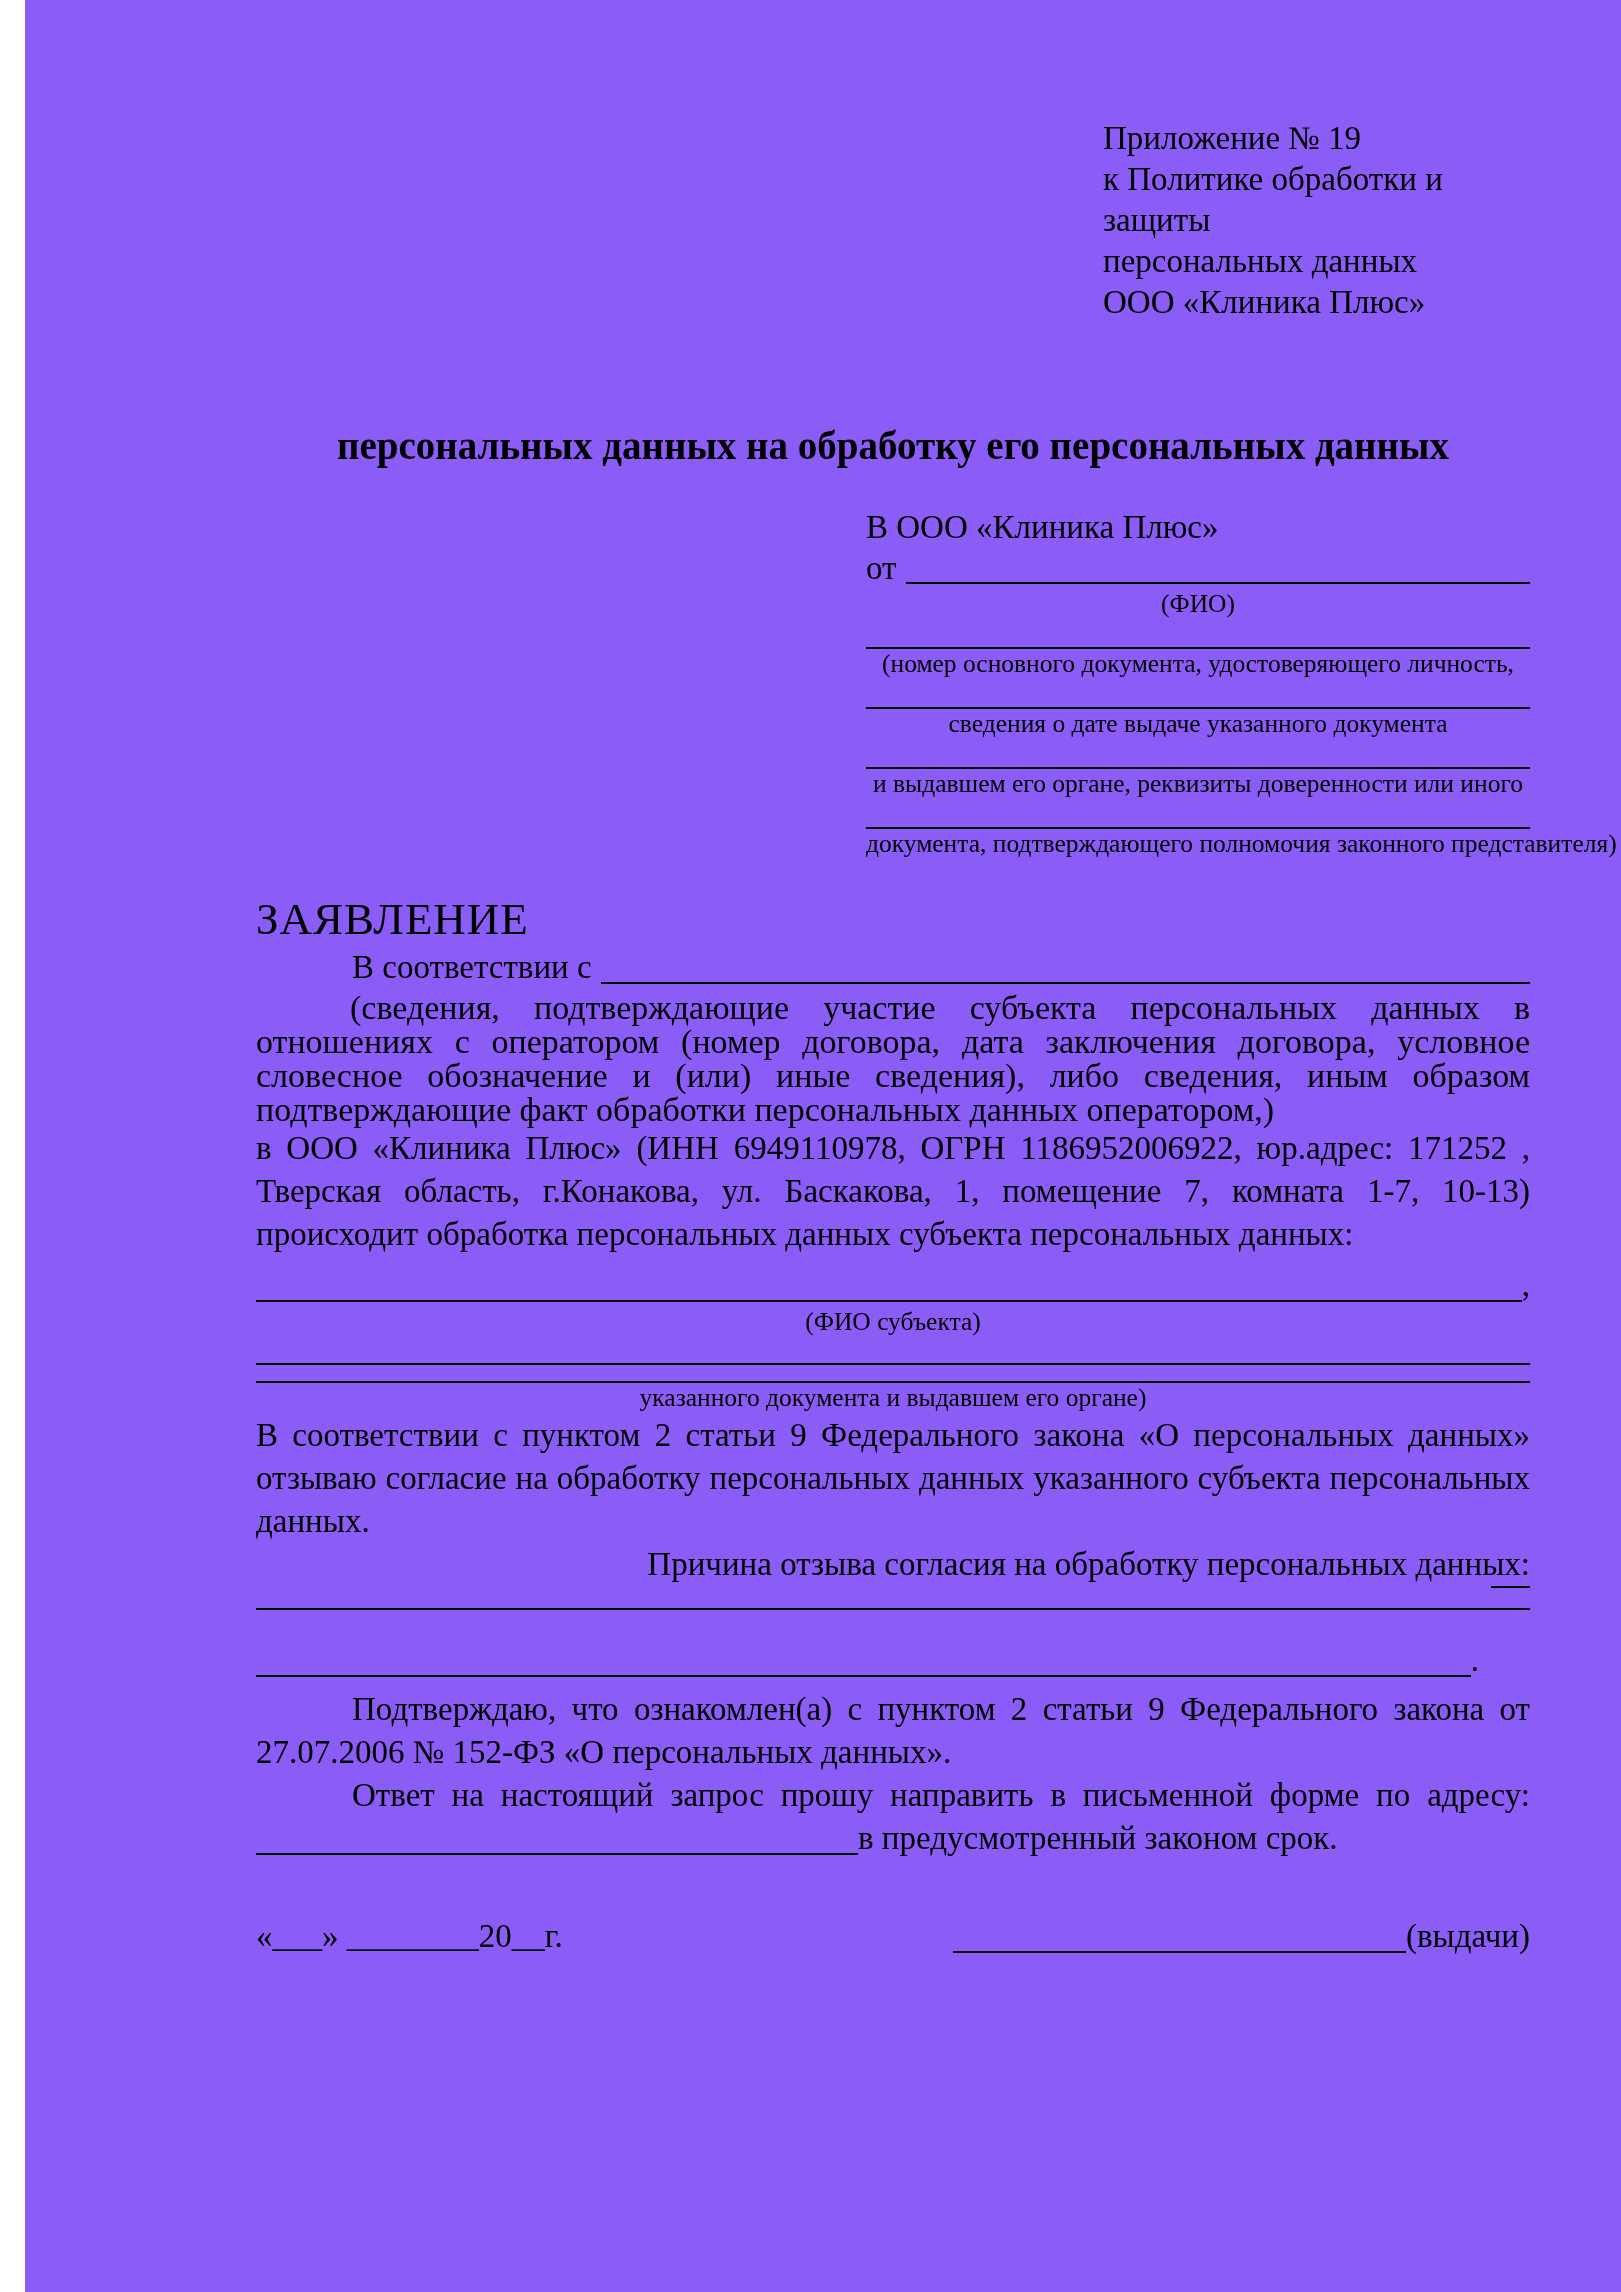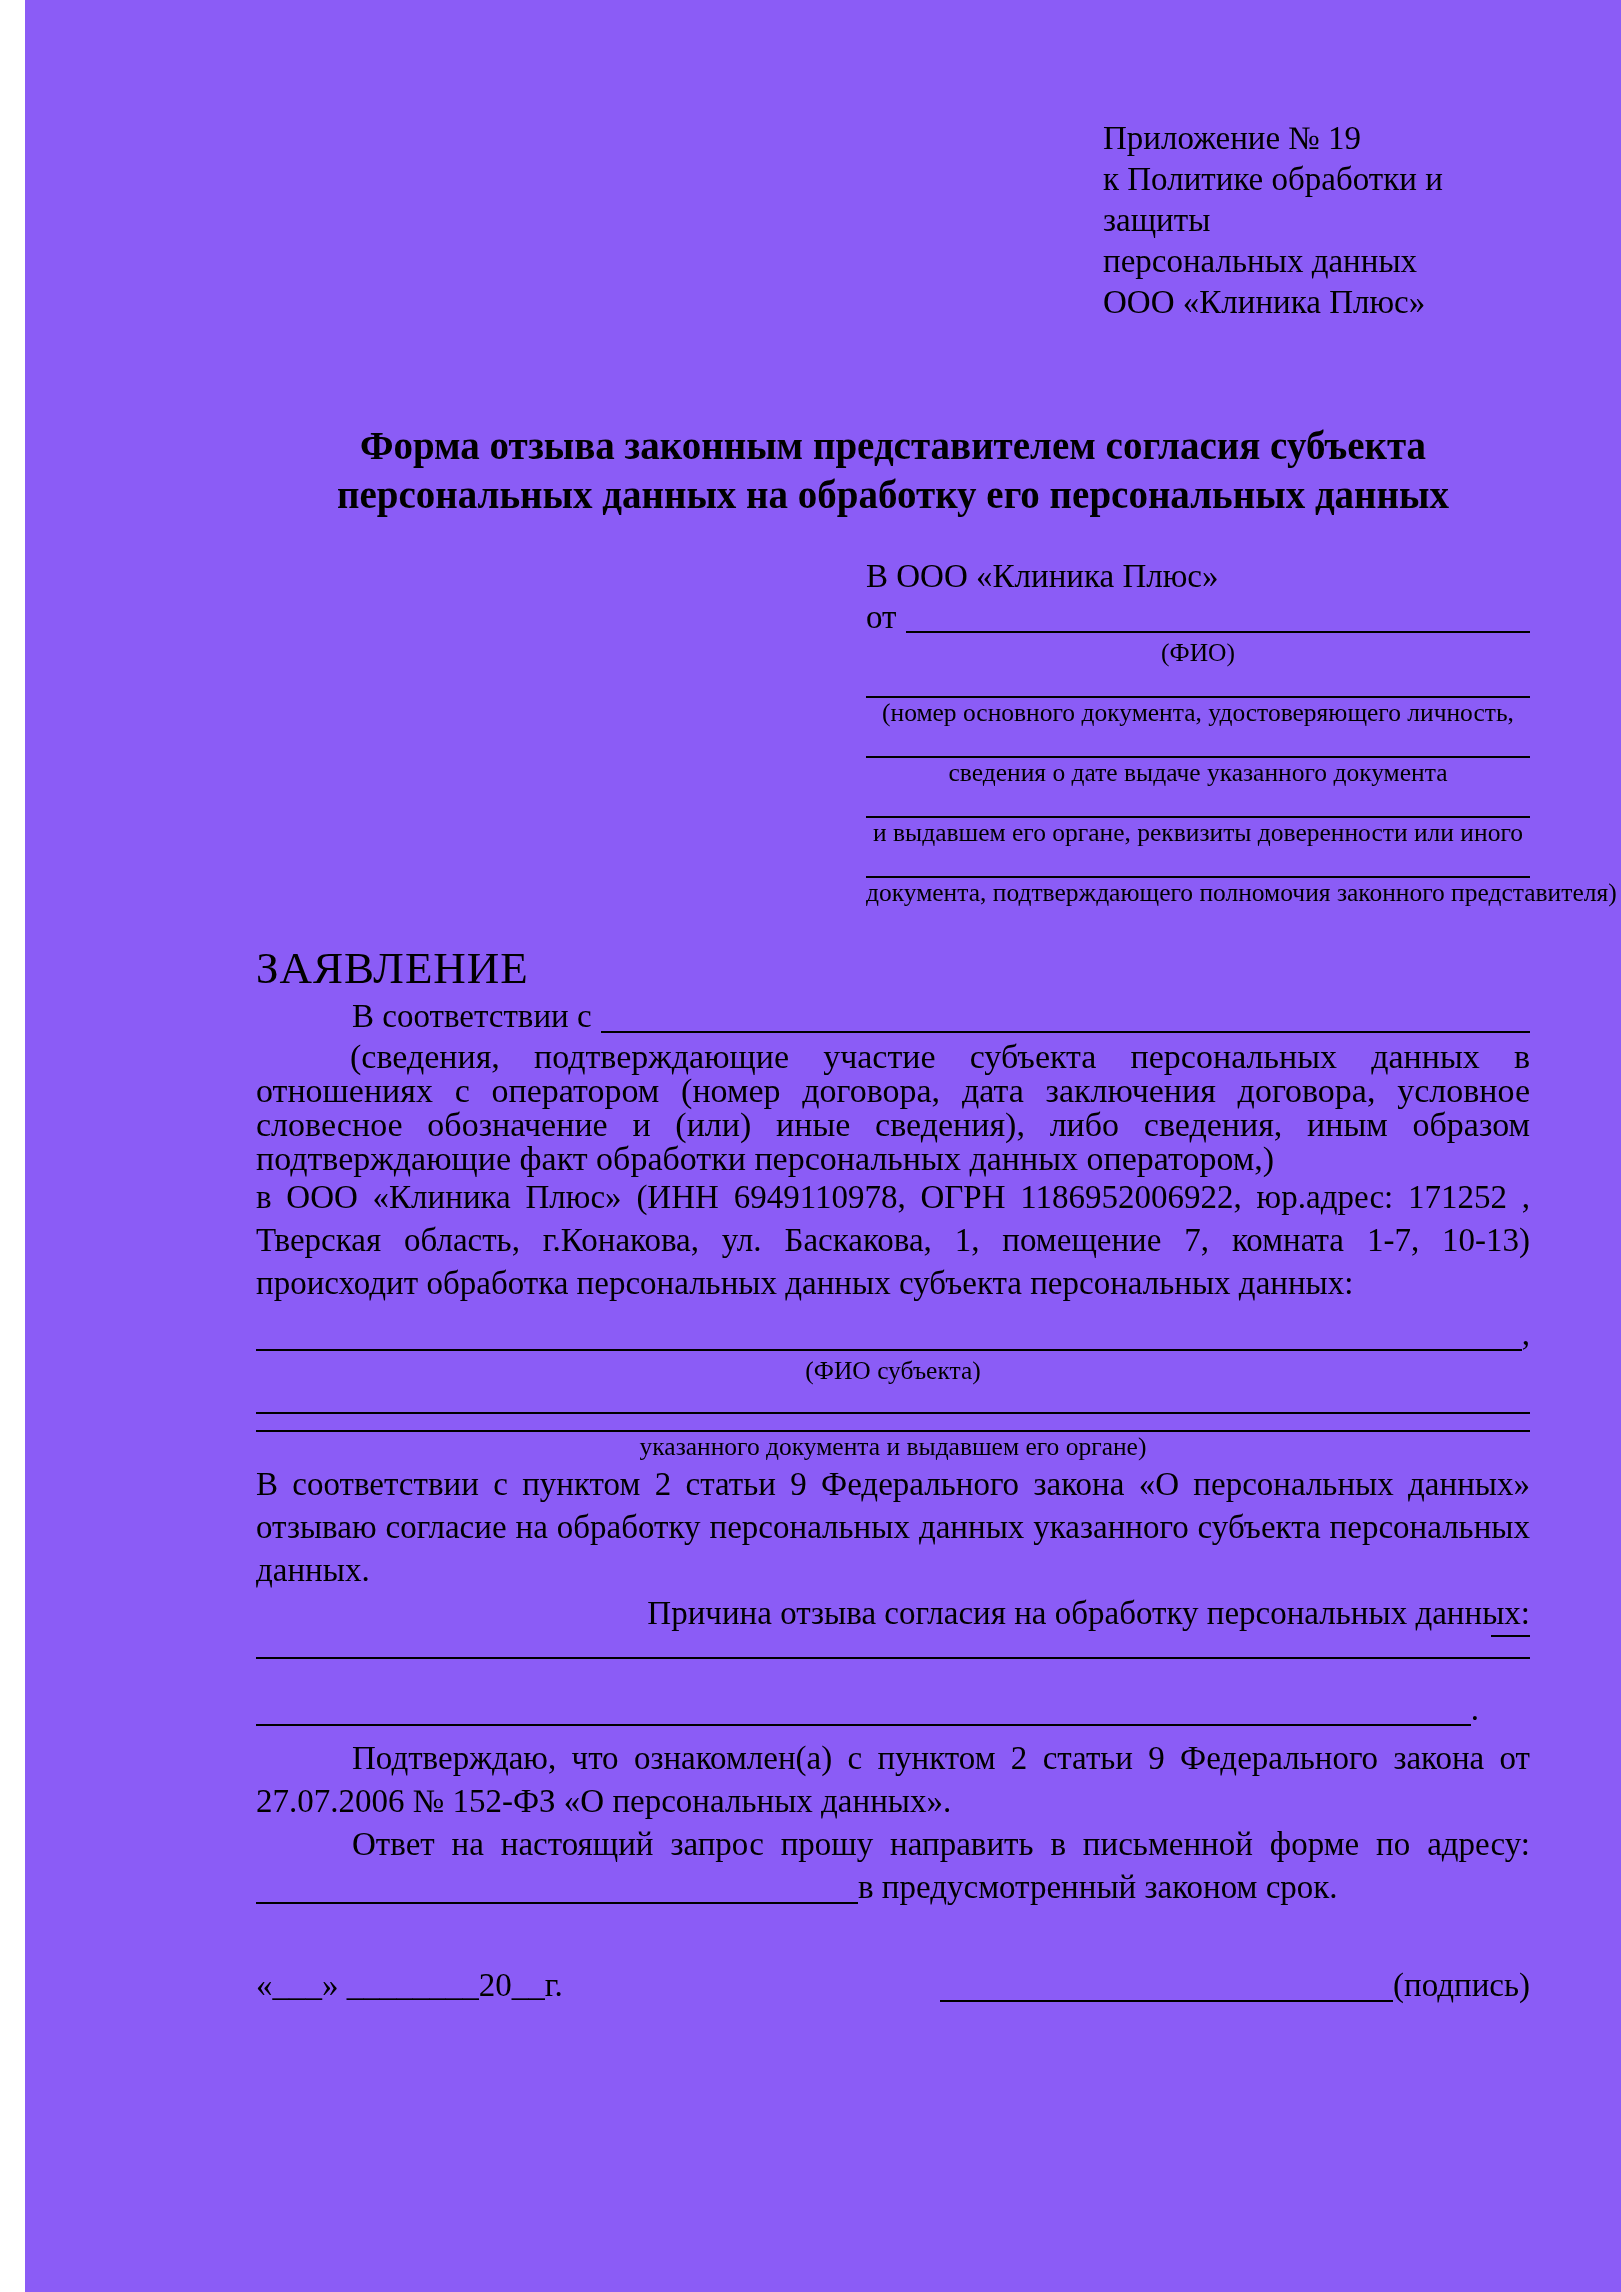--- a/index.html
+++ b/index.html
@@ -54,21 +54,20 @@
 <div class="page">
 
   <div class="appendix">
     <div>Приложение № 19</div>
     <div>к Политике обработки и защиты</div>
     <div>персональных данных</div>
     <div>ООО «Клиника Плюс»</div>
   </div>
 
   <div class="title">
-    <div>Форма отзыва законным представителем согласия субъекта</div>
     <div>персональных данных на обработку его персональных данных</div>
   </div>
 
   <div class="addr">
     <div>В ООО «Клиника Плюс»</div>
     <div class="flexrow">
       <span>от</span>
       <span class="fill"></span>
     </div>
     <div class="cap">(ФИО)</div>
@@ -129,18 +128,18 @@
   <div class="para indent justify-last">Ответ на настоящий запрос прошу направить в письменной форме по адресу:</div>
   <div class="answer-row">
     <span class="addr-fill"></span>
     <span>в предусмотренный законом срок.</span>
   </div>
 
   <div class="bottom-row">
     <span>«___» ________20__г.</span>
     <span class="sig-group">
       <span class="sig-fill"></span>
-      <span>(подпись)</span>
+      <span>(выдачи)</span>
     </span>
   </div>
 
 </div>
 
 
 </body></html>

